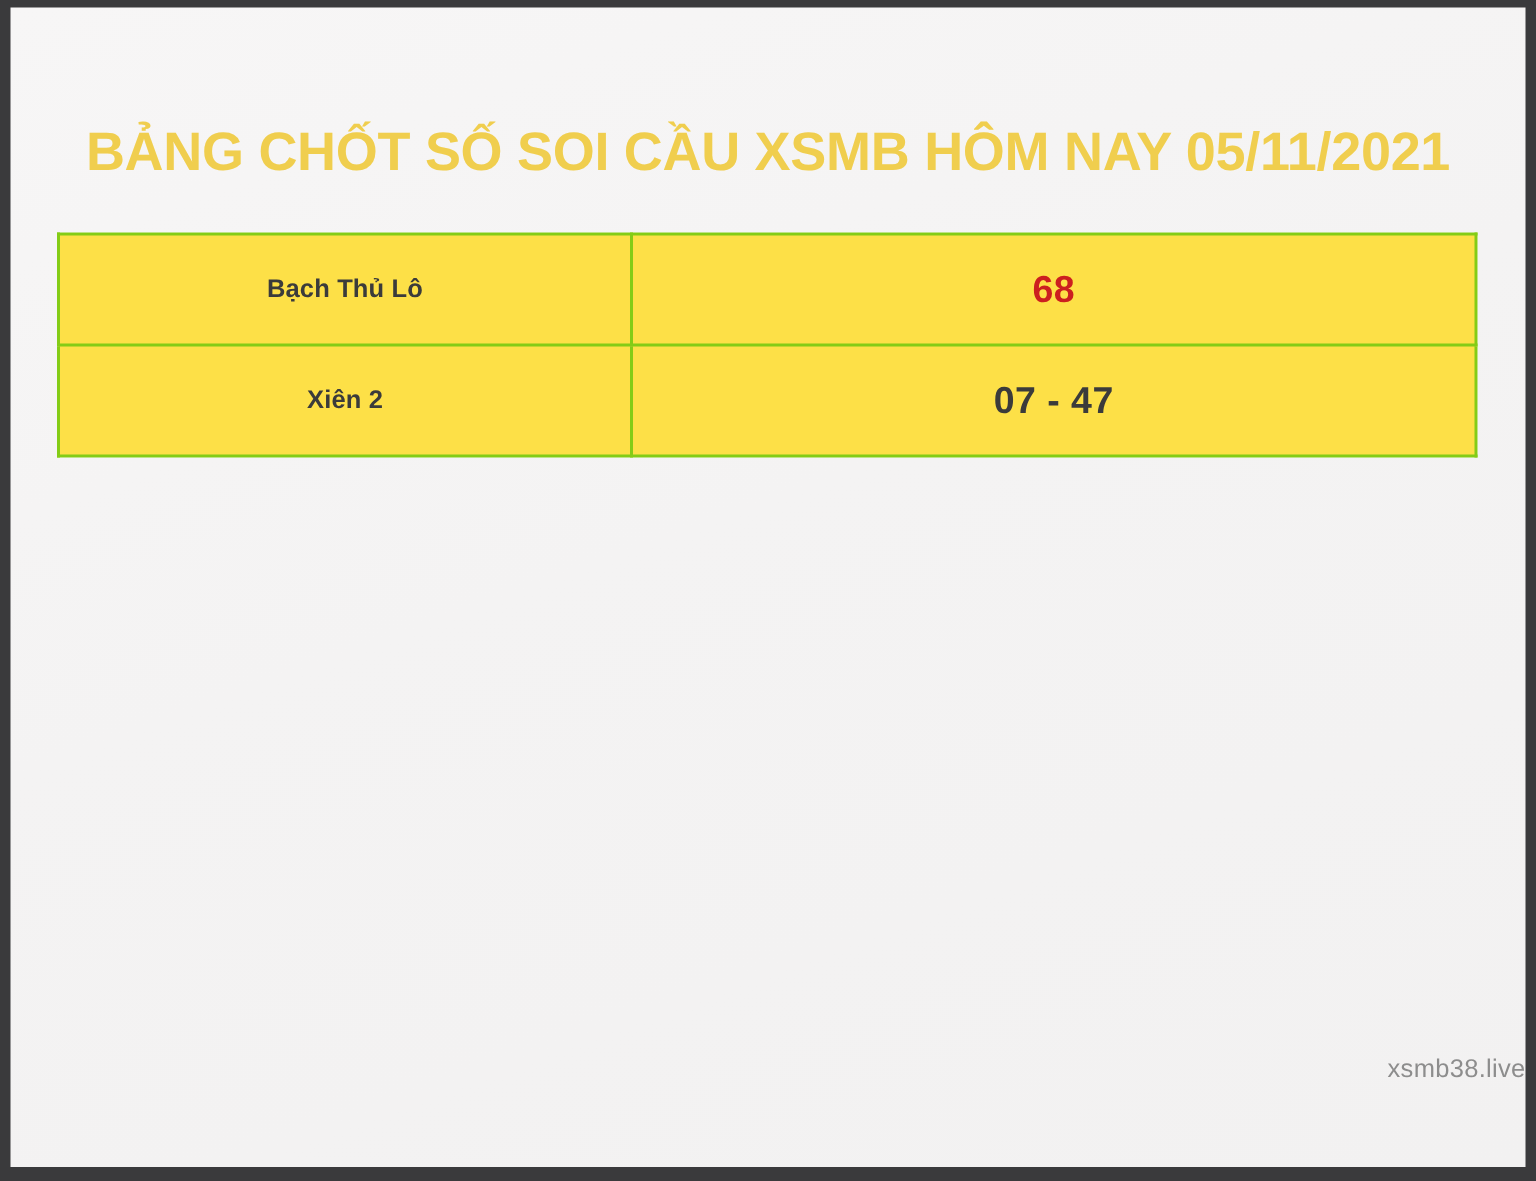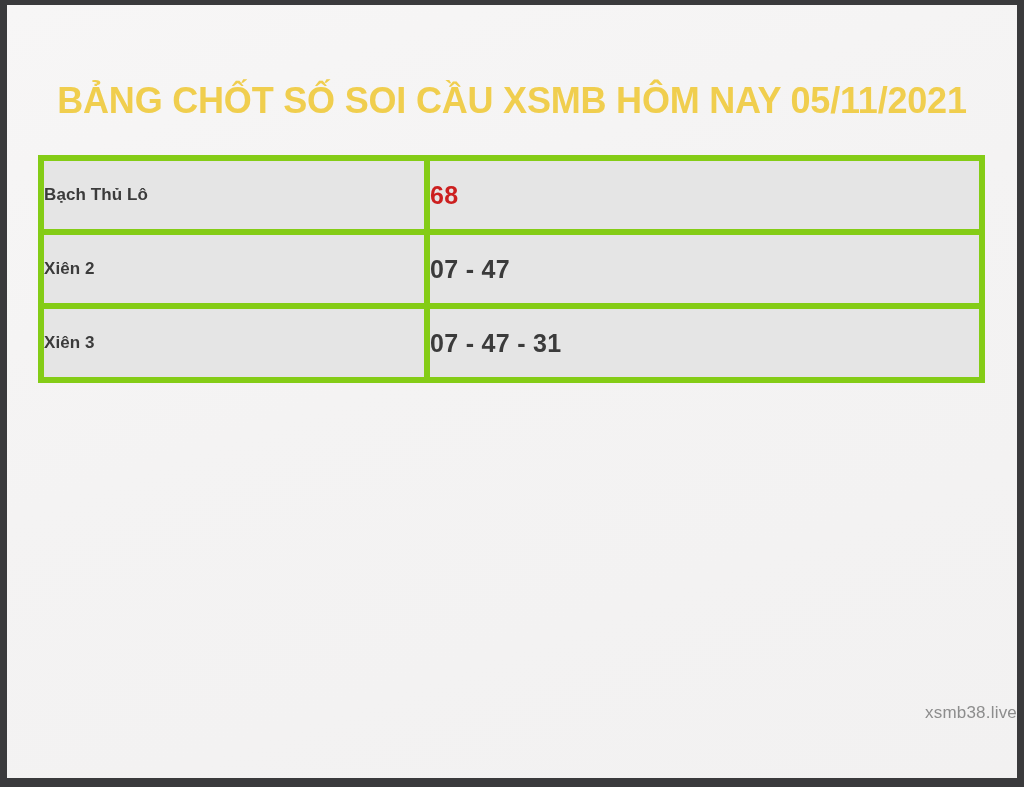--- a/index.html
+++ b/index.html
@@ -43,24 +43,25 @@
   table.chot-so {
     width: 100%;
     border-collapse: collapse;
     background: #ffffff;
     table-layout: fixed;
   }
   table.chot-so tr {
     height: 74px;
   }
   table.chot-so td {
-    border: 6px solid #84cc16;
+    border: 2px solid #84cc16;
+    text-align: center;
     vertical-align: middle;
     padding: 0;
-    background: #e5e5e5;
+    background: #fde047;
   }
   td.label-cell {
     width: 380px;
     font-size: 17px;
     font-weight: bold;
     color: #3b3b3b;
     letter-spacing: 0.1px;
   }
   td.value-cell {
     font-size: 25px;
@@ -93,23 +94,19 @@
     <table class="chot-so">
       <tbody>
           <tr>
             <td class="label-cell">Bạch Thủ Lô</td>
             <td class="value-cell accent">68</td>
           </tr>
           <tr>
             <td class="label-cell">Xiên 2</td>
             <td class="value-cell">07 - 47</td>
           </tr>
-          <tr>
-            <td class="label-cell">Xiên 3</td>
-            <td class="value-cell">07 - 47 - 31</td>
-          </tr>
         </tbody>
     </table>
   </div>
 
   <div class="footer">xsmb38.live</div>
 
 </div>
 
 </body></html>

